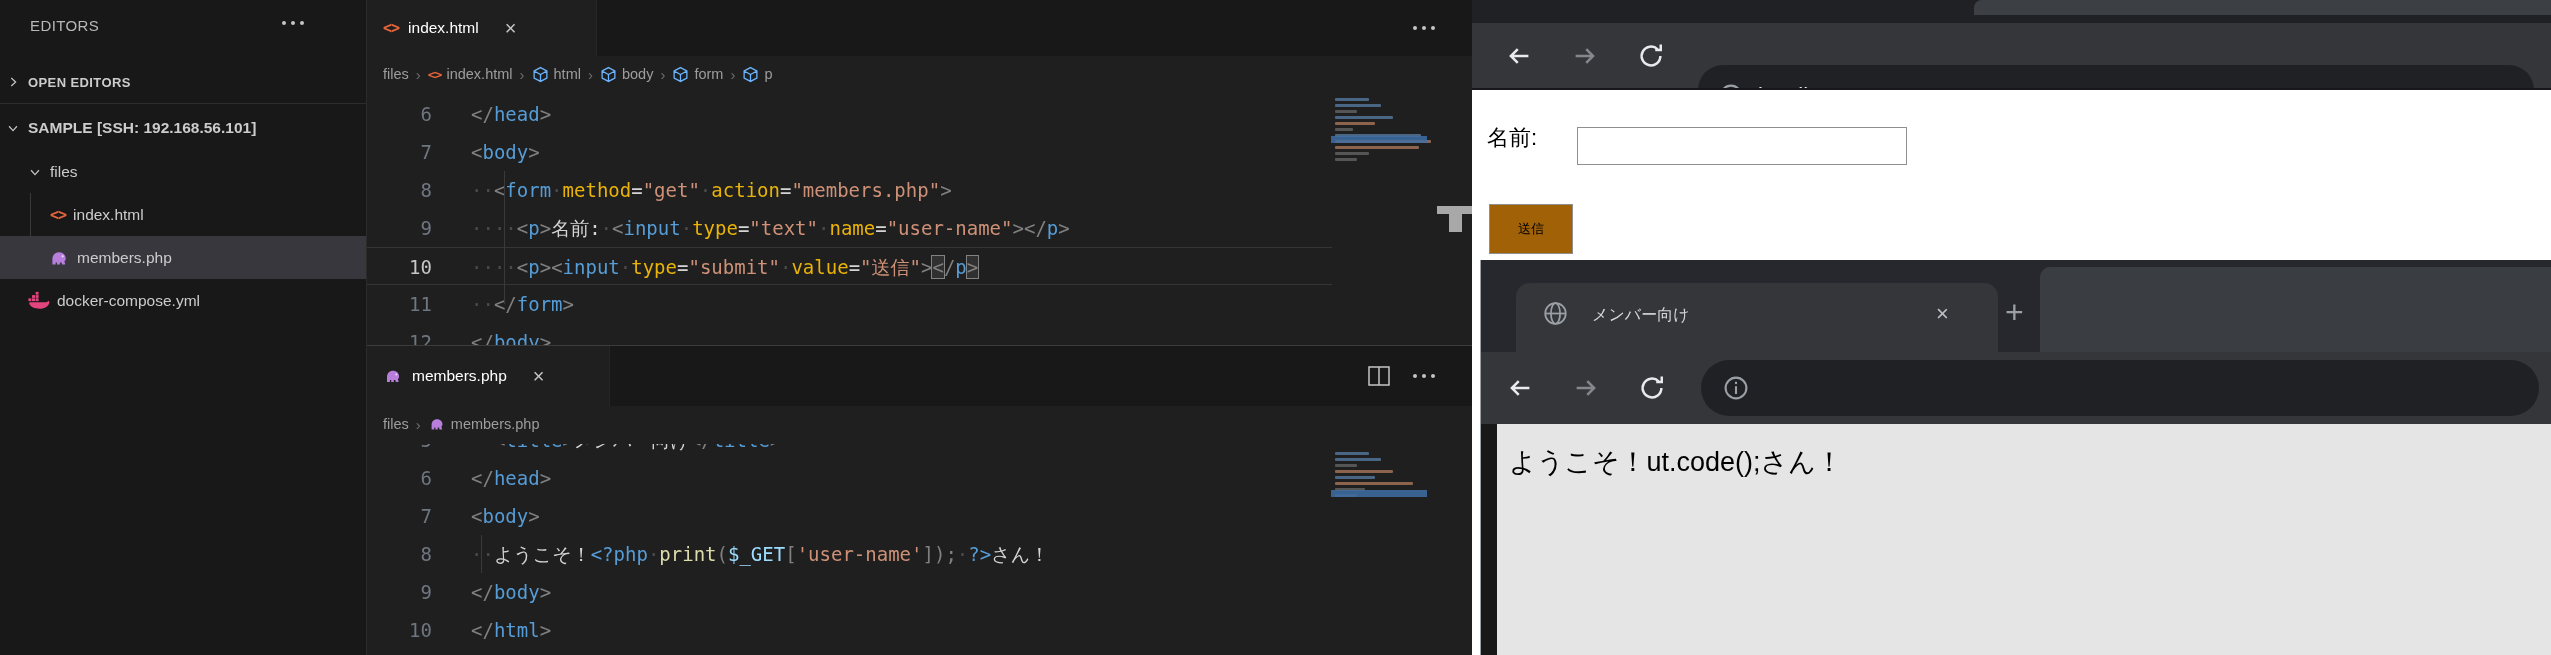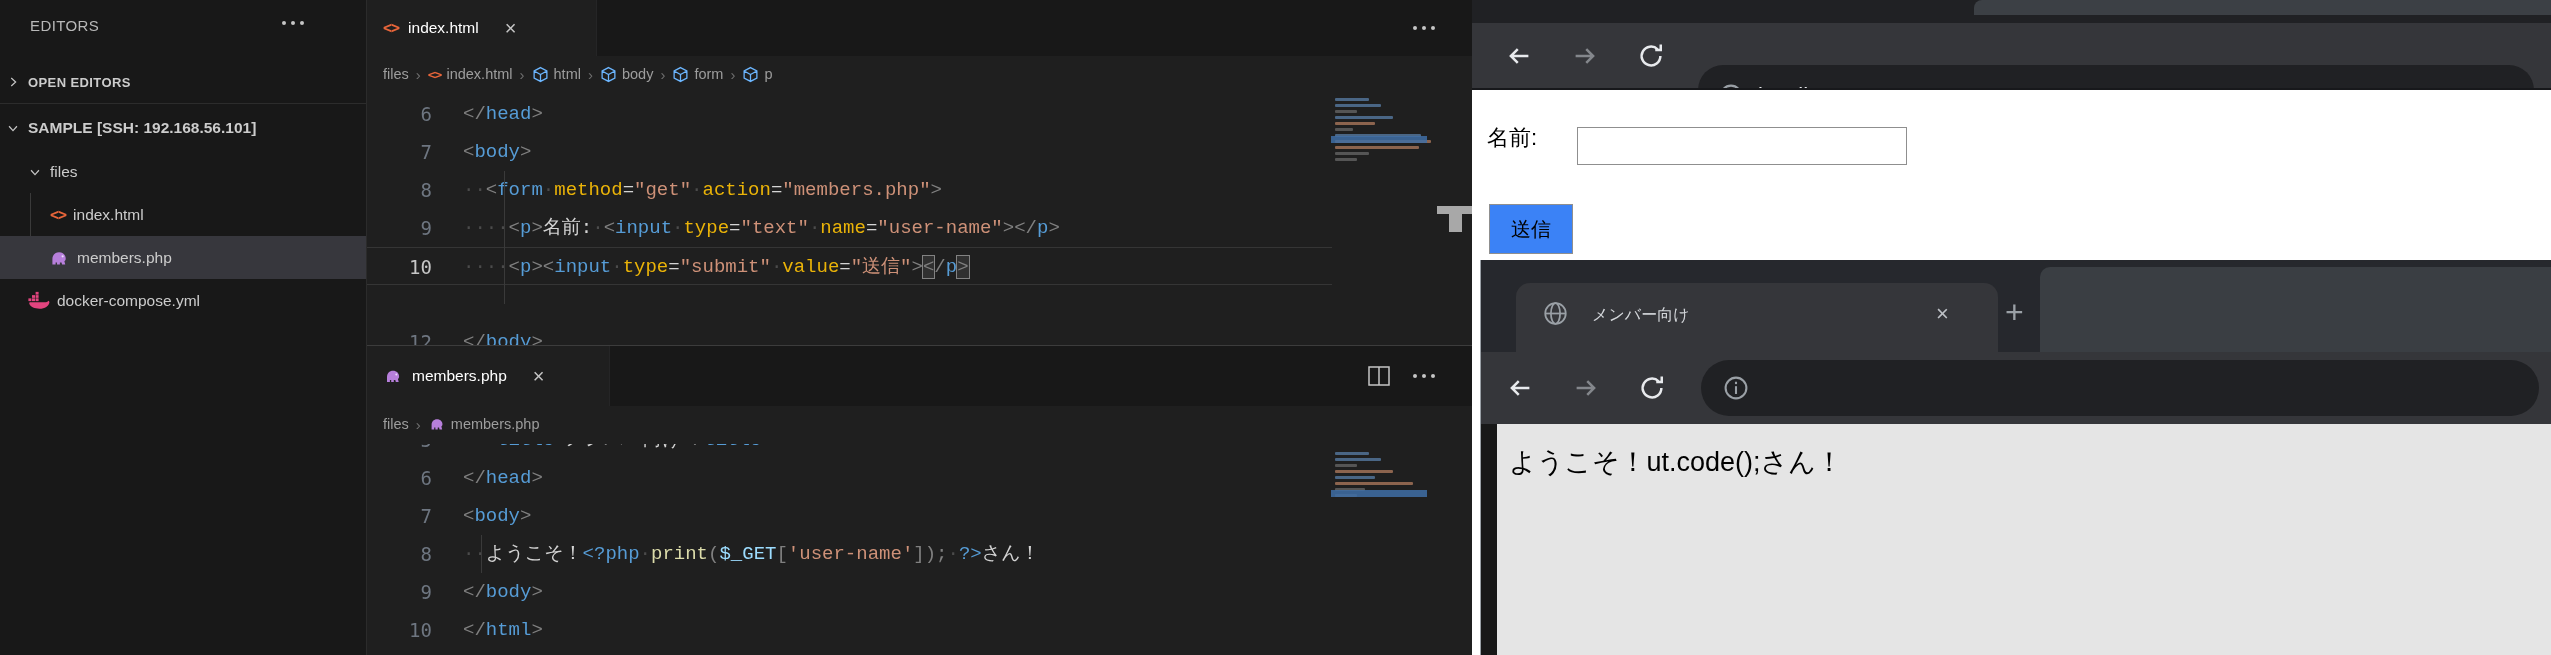--- a/index.html
+++ b/index.html
@@ -33,21 +33,21 @@
   .tab .tclose{color:#c5c5c5;font-size:20px;cursor:pointer;}
   .ed-actions{position:absolute;top:0;height:100%;right:36px;display:flex;align-items:center;gap:22px;}
 
   .crumbs{left:16px;width:1080px;height:36px;display:flex;align-items:center;font-size:14.5px;color:#9d9d9d;white-space:nowrap;}
   .crumbs .sep{color:#6e6e6e;margin:0 7px;font-size:15px;}
   .crumbs .ci{display:flex;align-items:center;gap:5px;}
 
   .code{left:0;width:965px;overflow:hidden;font-family:"DejaVu Sans Mono",monospace;font-size:19px;}
   .cl{position:absolute;left:0;width:100%;height:38px;line-height:38px;white-space:pre;box-sizing:border-box;}
   .cl .ln{position:absolute;left:0;width:65px;text-align:right;color:#6e7681;}
-  .cl .src{position:absolute;left:96px;font-family:Liberation Mono, monospace;}
+  .cl .src{position:absolute;left:104px;}
   .cl.cur{border-top:1px solid rgba(255,255,255,.10);border-bottom:1px solid rgba(255,255,255,.10);}
   .cl.cur .ln{color:#c6c6c6;}
   .seg-tag{color:#569cd6}.seg-attr{color:#eab308}.seg-str{color:#ce9178}.seg-txt{color:#d4d4d4}
   .seg-punct{color:#808080}.seg-op{color:#d4d4d4}.seg-dim{color:#4b4b4b}
   .seg-kw{color:#569cd6}.seg-fn{color:#dcdcaa}.seg-var{color:#9cdcfe}
   .seg-box{color:#808080;outline:1px solid #828282;background:rgba(130,130,130,.18);}
   .iguide{background:#3a3a3a;width:1px;}
 
   .minimap{width:96px;}
   .mm-line{position:absolute;left:4px;height:3px;border-radius:1px;}
@@ -62,22 +62,22 @@
   .btoolbar{background:#35363a;display:flex;align-items:center;}
   .navic{cursor:pointer;margin-left:0;}
   .pill{background:#202124;display:flex;align-items:center;cursor:text;}
   .urltext{font-size:22px;white-space:nowrap;overflow:hidden;}
   .uhost{color:#e8eaed;}
   .utail{color:#9aa0a6;}
   .b1-content{left:0;top:88px;width:1079px;height:172px;background:#ffffff;border-top:2px solid #17181b;}
   .jp-label{color:#000;font-size:22px;}
   .name-input{position:absolute;left:105px;top:37px;width:330px;height:38px;border:1px solid #8f8f8f;background:#fff;
               font-size:18px;padding:0 6px;box-sizing:border-box;outline:none;}
-  .submit-btn{position:absolute;left:17px;top:114px;width:84px;height:50px;background:#3b82f6;border:1px solid #8f8f8f;
-              font-size:20px;color:#000;cursor:pointer;font-family:"Liberation Sans","DejaVu Sans",sans-serif;}
+  .submit-btn{position:absolute;left:17px;top:114px;width:84px;height:50px;background:#a16207;border:1px solid #8f8f8f;
+              font-size:13px;color:#000;cursor:pointer;font-family:"Liberation Sans","DejaVu Sans",sans-serif;}
 
   .b2-sliver{left:1472px;top:260px;width:8px;height:395px;background:#ffffff;border-right:1px solid #9aa0a6;}
   .bwin2{left:1481px;top:260px;width:1070px;height:395px;}
   .b2-strip{left:0;top:0;width:1070px;height:92px;background:#26282d;}
   .b2-frag{left:559px;top:7px;width:511px;height:85px;background:#3a3e43;border-radius:10px 0 0 0;}
   .b2-tab{left:35px;top:23px;width:482px;height:69px;background:#35363a;border-radius:14px 14px 0 0;}
   .b2-tab .ttitle{position:absolute;left:76px;top:22px;font-size:16px;color:#d3d6da;white-space:nowrap;}
   .b2-tab .tclose2{position:absolute;left:420px;top:18px;font-size:22px;color:#bdc1c6;cursor:pointer;}
   .newtab{left:524px;top:36px;font-size:32px;font-weight:300;color:#9aa0a6;cursor:pointer;line-height:32px;}
   .b2-toolbar{left:0;top:92px;width:1070px;height:72px;}
@@ -230,20 +230,21 @@
           <span>p</span>
         </span>
       </div>
 
     <div class="abs code" style="top:92px;height:253px;">
         <div class="cl" style="top: 3px;"><span class="ln">6</span><span class="src"><span class="seg-punct">&lt;/</span><span class="seg-tag">head</span><span class="seg-punct">&gt;</span></span></div>
         <div class="cl" style="top: 41px;"><span class="ln">7</span><span class="src"><span class="seg-punct">&lt;</span><span class="seg-tag">body</span><span class="seg-punct">&gt;</span></span></div>
         <div class="cl" style="top: 79px;"><span class="ln">8</span><span class="src"><span class="seg-dim">··</span><span class="seg-punct">&lt;</span><span class="seg-tag">form</span><span class="seg-dim">·</span><span class="seg-attr">method</span><span class="seg-op">=</span><span class="seg-str">"get"</span><span class="seg-dim">·</span><span class="seg-attr">action</span><span class="seg-op">=</span><span class="seg-str">"members.php"</span><span class="seg-punct">&gt;</span></span></div>
         <div class="cl" style="top: 117px;"><span class="ln">9</span><span class="src"><span class="seg-dim">····</span><span class="seg-punct">&lt;</span><span class="seg-tag">p</span><span class="seg-punct">&gt;</span><span class="seg-txt">名前:</span><span class="seg-dim">·</span><span class="seg-punct">&lt;</span><span class="seg-tag">input</span><span class="seg-dim">·</span><span class="seg-attr">type</span><span class="seg-op">=</span><span class="seg-str">"text"</span><span class="seg-dim">·</span><span class="seg-attr">name</span><span class="seg-op">=</span><span class="seg-str">"user-name"</span><span class="seg-punct">&gt;</span><span class="seg-punct">&lt;/</span><span class="seg-tag">p</span><span class="seg-punct">&gt;</span></span></div>
         <div class="cl cur" style="top: 155px;"><span class="ln">10</span><span class="src"><span class="seg-dim">····</span><span class="seg-punct">&lt;</span><span class="seg-tag">p</span><span class="seg-punct">&gt;</span><span class="seg-punct">&lt;</span><span class="seg-tag">input</span><span class="seg-dim">·</span><span class="seg-attr">type</span><span class="seg-op">=</span><span class="seg-str">"submit"</span><span class="seg-dim">·</span><span class="seg-attr">value</span><span class="seg-op">=</span><span class="seg-str">"送信"</span><span class="seg-punct">&gt;</span><span class="seg-box">&lt;</span><span class="seg-punct">/</span><span class="seg-tag">p</span><span class="seg-box">&gt;</span></span></div>
+        <div class="cl" style="top: 193px;"><span class="ln">11</span><span class="src"><span class="seg-dim">··</span><span class="seg-punct">&lt;/</span><span class="seg-tag">form</span><span class="seg-punct">&gt;</span></span></div>
         <div class="cl" style="top: 231px;"><span class="ln">12</span><span class="src"><span class="seg-punct">&lt;/</span><span class="seg-tag">body</span><span class="seg-punct">&gt;</span></span></div>
       </div>
     <div class="abs iguide" style="left:137px;top:171px;height:133px;"></div>
 
     <div class="abs minimap" style="left:964px;top:92px;height:253px;">
         <div class="mm-line mm-b" style="top: 6px; width: 34px;"></div>
         <div class="mm-line mm-b" style="top: 12px; width: 46px;"></div>
         <div class="mm-line mm-g" style="top: 18px; width: 22px;"></div>
         <div class="mm-line mm-b" style="top: 24px; width: 58px;"></div>
         <div class="mm-line mm-o" style="top: 30px; width: 40px;"></div>

